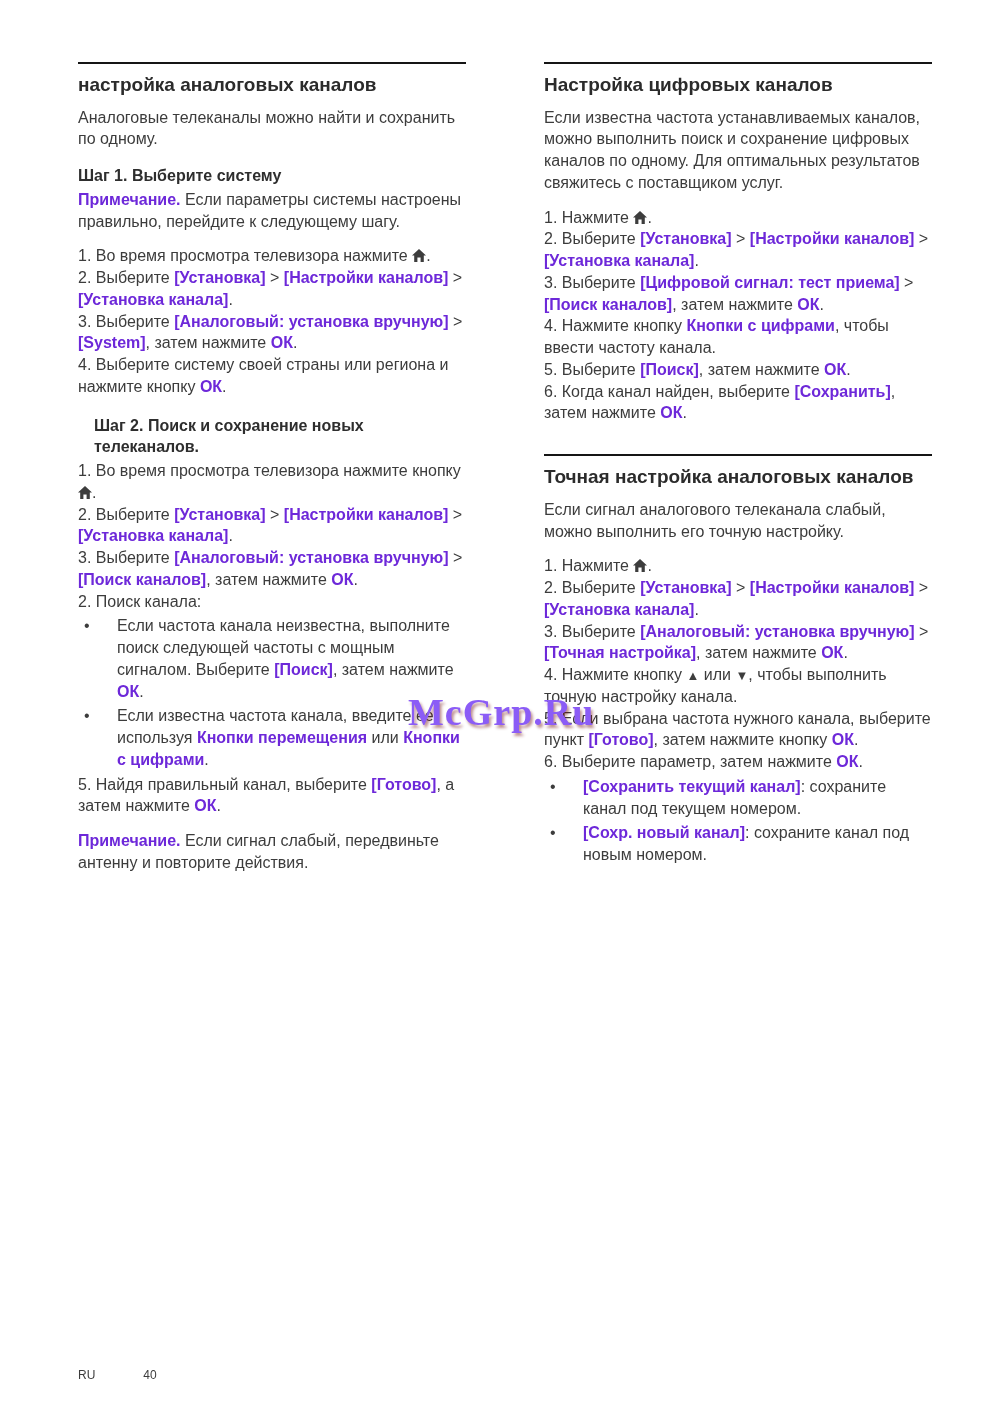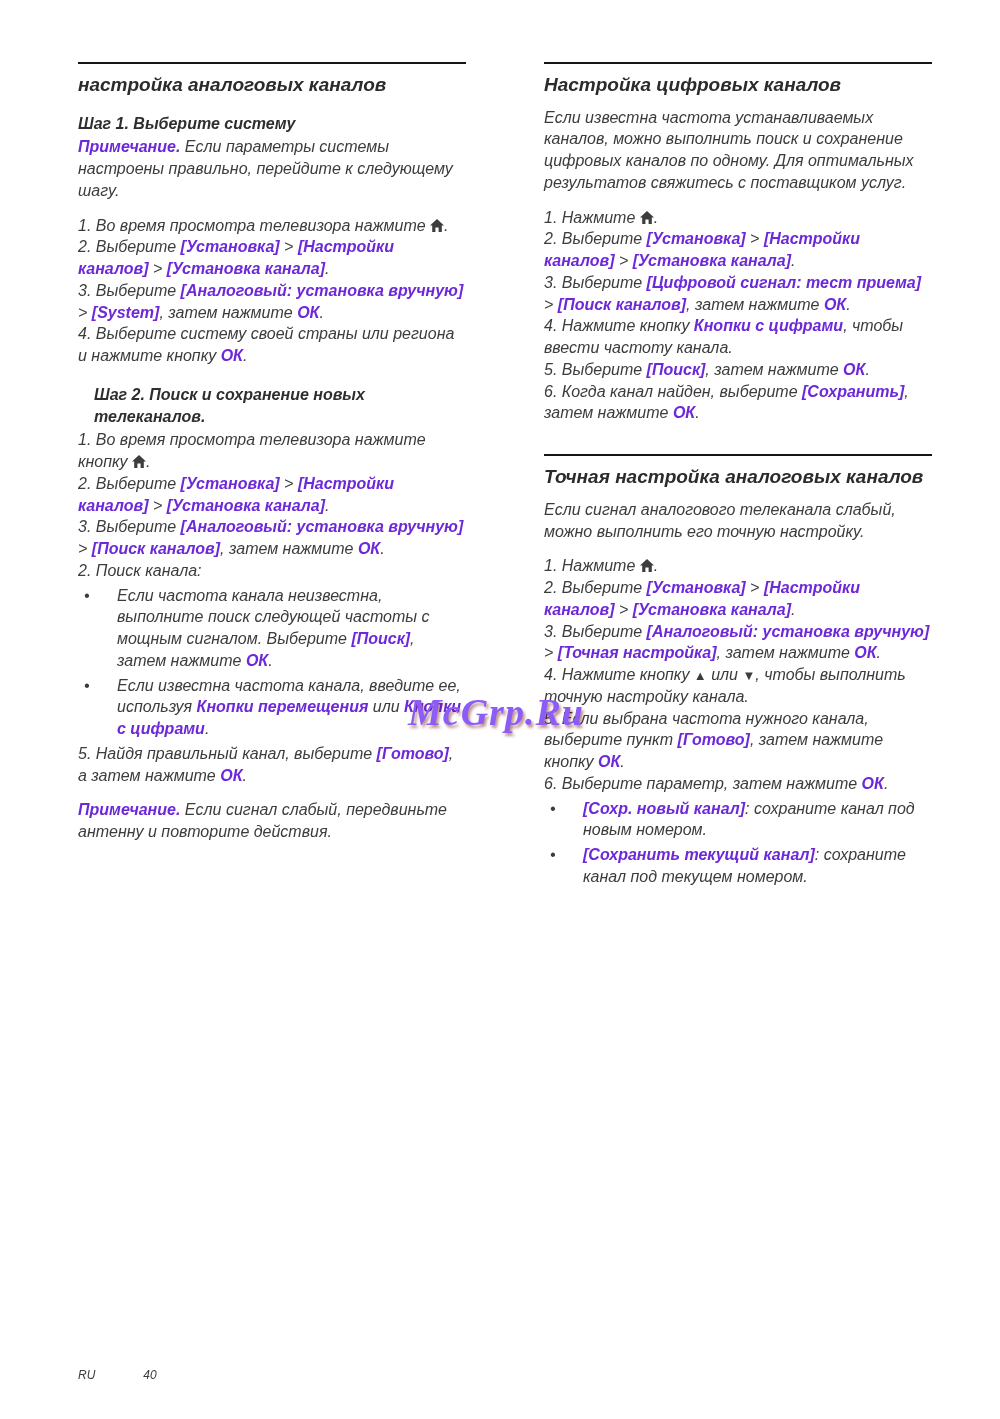--- a/index.html
+++ b/index.html
@@ -4,21 +4,21 @@
 <style>
   * { margin: 0; padding: 0; box-sizing: border-box; }
   html, body { background: #ffffff; }
   body {
     width: 1000px;
     min-height: 1419px;
     position: relative;
     font-family: "Liberation Sans", sans-serif;
     color: #3c3c3c;
   }
-  .page { position: relative; width: 1000px; min-height: 1419px; overflow: hidden; font-style: italic; }
+  .page { position: relative; width: 1000px; min-height: 1419px; overflow: hidden; }
   .content {
     display: flex;
     padding: 62px 70px 0 78px;
     gap: 78px;
   }
   .col {
     flex: 0 0 388px;
     width: 388px;
     font-size: 16px;
     line-height: 1.36;
@@ -81,20 +81,21 @@
     color: #3c3c3c;
   }
 </style>
 </head>
 <body>
 
 <div class="page">
   <div class="content">
     <div class="col">
         <div class="section-heading"><span>настройка аналоговых каналов</span></div>
+        <div class="para"><span>Аналоговые телеканалы можно найти и сохранить по одному.</span></div>
         <div class="subheading"><span>Шаг 1. Выберите систему</span></div>
         <div class="para"><span class="b">Примечание.</span><span> Если параметры системы настроены правильно, перейдите к следующему шагу.</span></div>
         <div class="step"><span>1. Во время просмотра телевизора нажмите </span><span class="icon"><svg width="14" height="13" viewBox="0 0 14 13">
               <path d="M7 0 L14 6.5 L11.8 6.5 L11.8 13 L8.6 13 L8.6 8.5 L5.4 8.5 L5.4 13 L2.2 13 L2.2 6.5 L0 6.5 Z" fill="#3d3d3d"></path>
             </svg></span><span>.</span></div>
         <div class="step"><span>2. Выберите </span><span class="b">[Установка]</span><span> &gt; </span><span class="b">[Настройки каналов]</span><span> &gt; </span><span class="b">[Установка канала]</span><span>.</span></div>
         <div class="step"><span>3. Выберите </span><span class="b">[Аналоговый: установка вручную]</span><span> &gt; </span><span class="b">[System]</span><span>, затем нажмите </span><span class="b">ОК</span><span>.</span></div>
         <div class="step"><span>4. Выберите систему своей страны или региона и нажмите кнопку </span><span class="b">ОК</span><span>.</span></div>
         <div class="subheading"><span>Шаг 2. Поиск и сохранение новых телеканалов.</span></div>
         <div class="step"><span>1. Во время просмотра телевизора нажмите кнопку </span><span class="icon"><svg width="14" height="13" viewBox="0 0 14 13">
@@ -122,22 +123,22 @@
         <div class="section-heading"><span>Точная настройка аналоговых каналов</span></div>
         <div class="para"><span>Если сигнал аналогового телеканала слабый, можно выполнить его точную настройку.</span></div>
         <div class="step"><span>1. Нажмите </span><span class="icon"><svg width="14" height="13" viewBox="0 0 14 13">
               <path d="M7 0 L14 6.5 L11.8 6.5 L11.8 13 L8.6 13 L8.6 8.5 L5.4 8.5 L5.4 13 L2.2 13 L2.2 6.5 L0 6.5 Z" fill="#3d3d3d"></path>
             </svg></span><span>.</span></div>
         <div class="step"><span>2. Выберите </span><span class="b">[Установка]</span><span> &gt; </span><span class="b">[Настройки каналов]</span><span> &gt; </span><span class="b">[Установка канала]</span><span>.</span></div>
         <div class="step"><span>3. Выберите </span><span class="b">[Аналоговый: установка вручную]</span><span> &gt; </span><span class="b">[Точная настройка]</span><span>, затем нажмите </span><span class="b">ОК</span><span>.</span></div>
         <div class="step"><span>4. Нажмите кнопку </span><span class="icon"><span class="tri">▲</span></span><span> или </span><span class="icon"><span class="tri">▼</span></span><span>, чтобы выполнить точную настройку канала.</span></div>
         <div class="step"><span>5. Если выбрана частота нужного канала, выберите пункт </span><span class="b">[Готово]</span><span>, затем нажмите кнопку </span><span class="b">ОК</span><span>.</span></div>
         <div class="step"><span>6. Выберите параметр, затем нажмите </span><span class="b">ОК</span><span>.</span></div>
+        <div class="bullet"><span class="b">[Сохранить текущий канал]</span><span>: сохраните канал под текущем номером.</span></div>
         <div class="bullet"><span class="b">[Сохр. новый канал]</span><span>: сохраните канал под новым номером.</span></div>
-        <div class="bullet"><span class="b">[Сохранить текущий канал]</span><span>: сохраните канал под текущем номером.</span></div>
       </div>
   </div>
 
   <div class="watermark" style="color: #8b5cf6;">McGrp.Ru</div>
 
   <div class="footer">
     <span>RU</span>
     <span>40</span>
   </div>
 </div>

